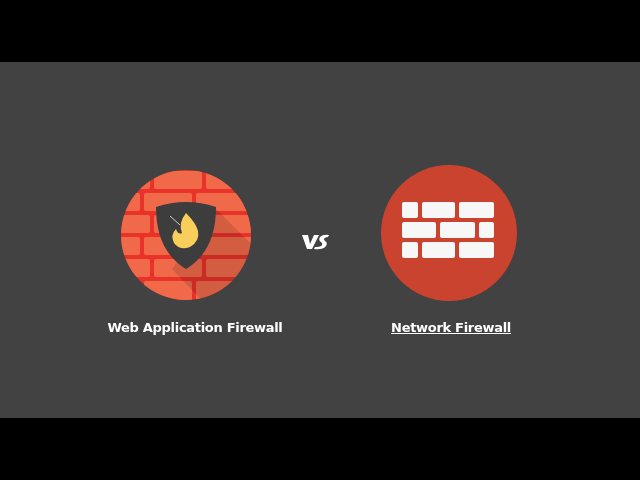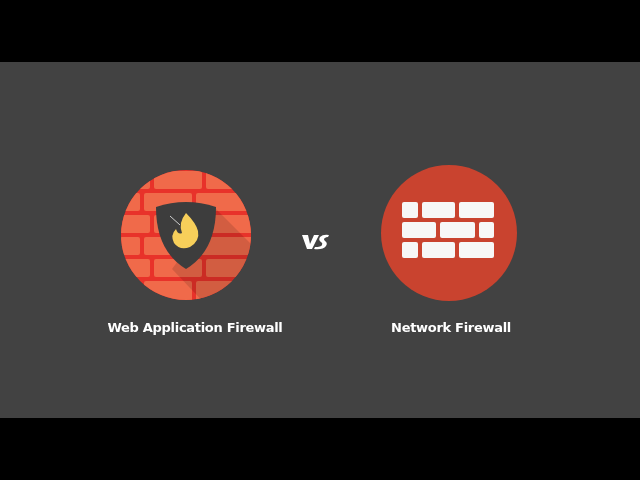--- a/index.html
+++ b/index.html
@@ -68,13 +68,13 @@
     <rect x="22" y="58" width="34" height="16" rx="2"></rect>
     <rect x="60" y="58" width="35" height="16" rx="2"></rect>
     <rect x="99" y="58" width="15" height="16" rx="2"></rect>
     <rect x="22" y="78" width="16" height="16" rx="2"></rect>
     <rect x="42" y="78" width="33" height="16" rx="2"></rect>
     <rect x="79" y="78" width="35" height="16" rx="2"></rect>
   </g>
 </svg>
 
 <div class="label" style="left:195px;top:320px;">Web Application Firewall</div>
-<div class="label" style="left:451px;top:320px;">Network Firewall</div>
+<div class="label" style="left:451px;top:320px;text-decoration:underline;">Network Firewall</div>
 
 </body></html>

